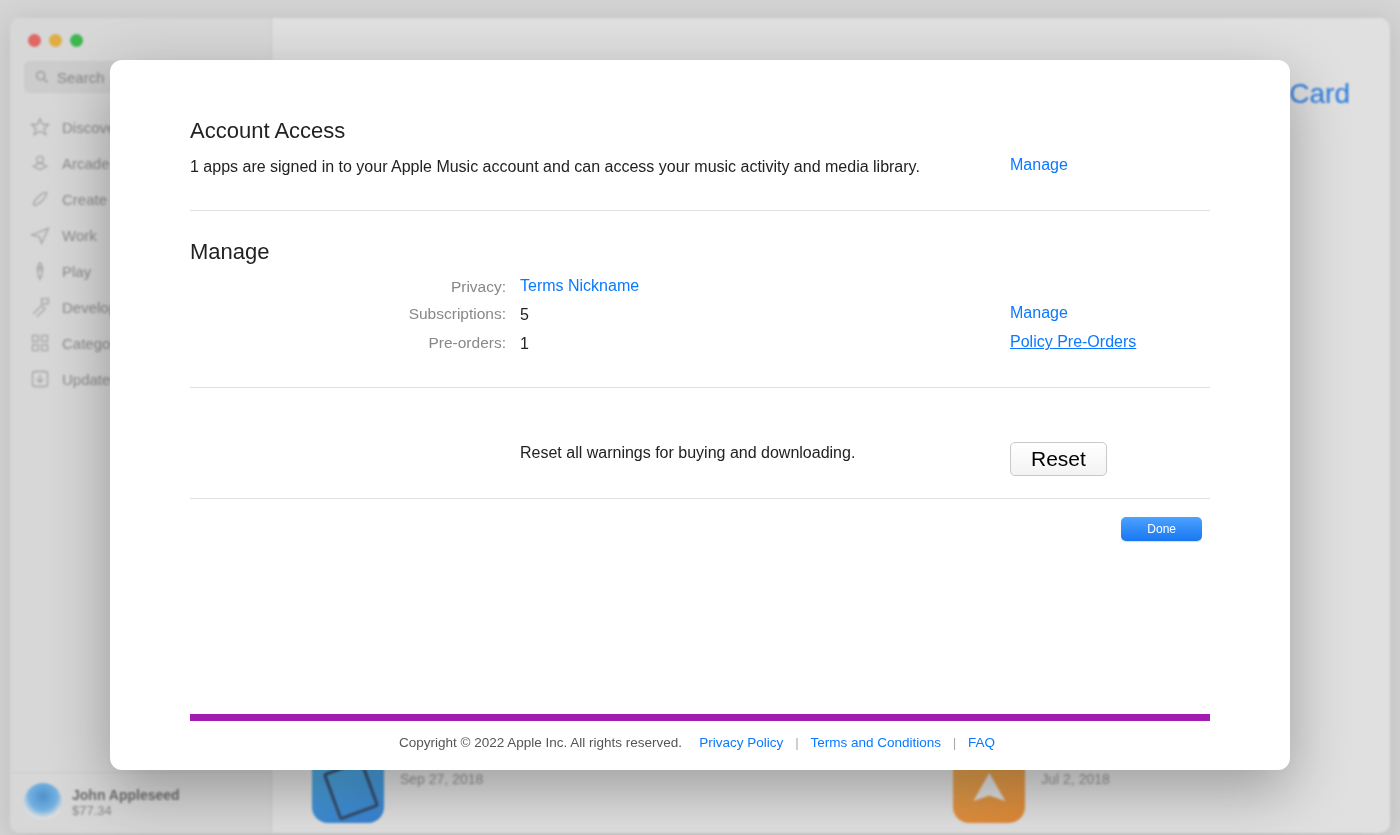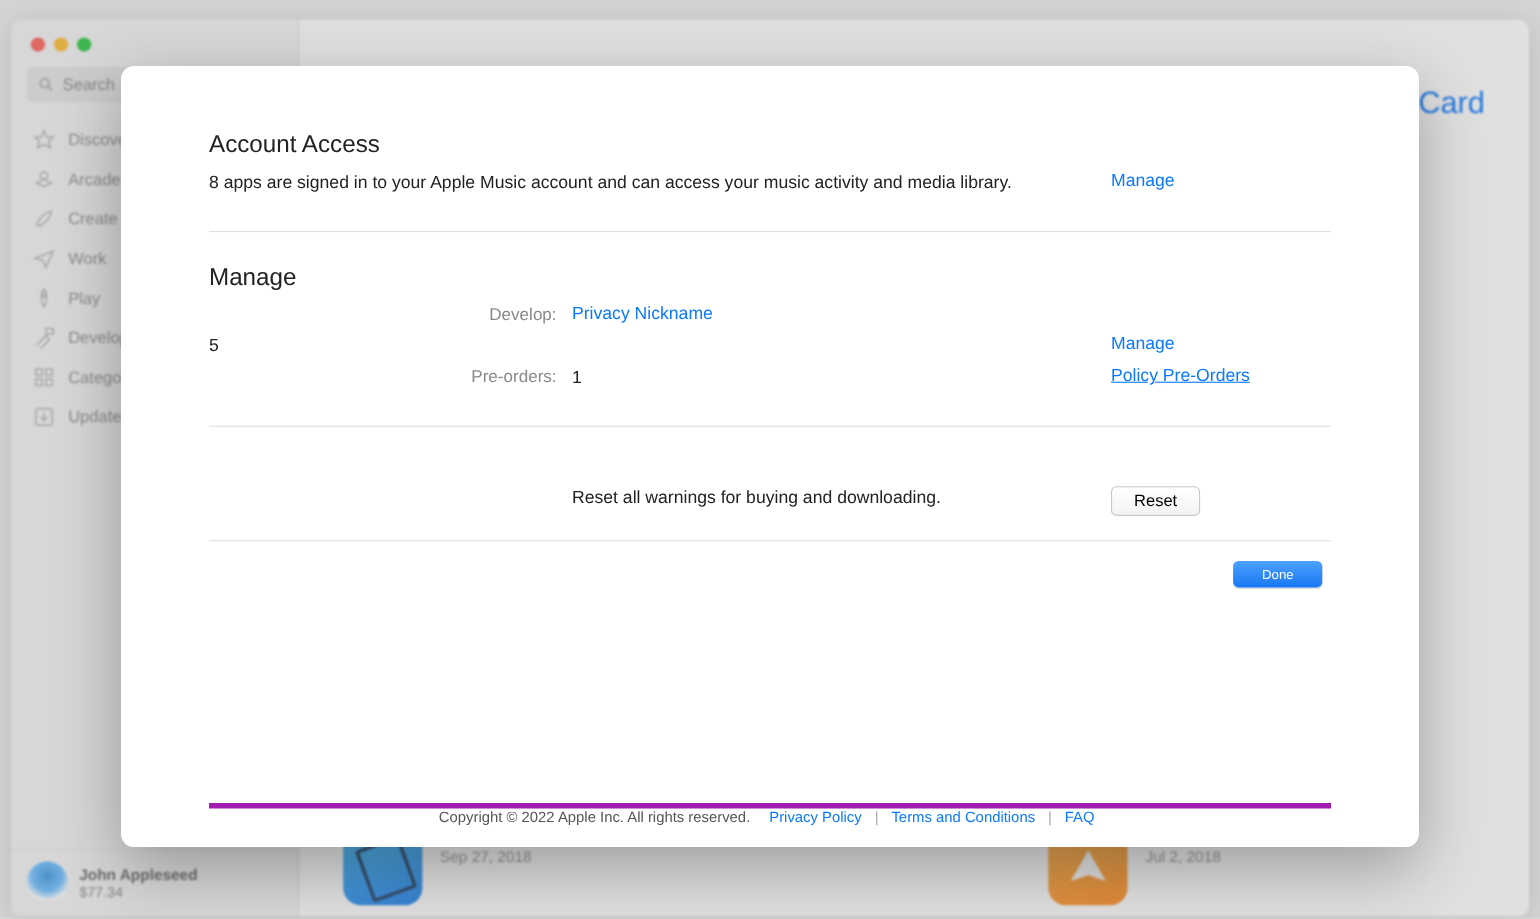--- a/index.html
+++ b/index.html
@@ -159,41 +159,42 @@
     .row .action {
       width: 200px;
     }
     .link { color: #0b79ff; font-size: 16px; cursor: pointer; }
     .link.underline { text-decoration: underline; }
     .btn-outline {
       background: linear-gradient(#fff,#f3f3f3);
       border: 1px solid #c8c8c8;
       border-radius: 5px;
       padding: 4px 20px;
-      font-size: 15px;
+      font-size: 21px;
       cursor: pointer;
     }
     .btn-primary {
       background: linear-gradient(#4ca2ff,#1877f2);
       color: #fff;
       border: none;
       border-radius: 5px;
       padding: 5px 26px;
       font-size: 12px;
       cursor: pointer;
       box-shadow: 0 1px 1px rgba(0,0,0,0.15);
     }
     .footer {
       margin-top: 18px;
       text-align: right;
       padding-right: 8px;
     }
     .legal {
       margin-top: auto;
-      border-top: 5px solid #a21caf;
+      border-top: 7px solid #a21caf;
+      padding-top: 14px;
       text-align: center;
       font-size: 13.5px;
       color: #555;
     }
     .legal a { color: #0b79ff; margin: 0 6px; }
     .legal .sep { color: #aaa; margin: 0 2px; }
     .inner-wrap{ width: 1020px; margin: 0 auto; flex:1; display:flex; flex-direction:column;}
   </style>
 </head>
 <body>
@@ -298,32 +299,33 @@
   </main>
 </div>
 
 <div class="overlay"></div>
 
 <div class="sheet">
   <div class="inner-wrap">
   <div class="section">
     <h2 class="section-title">Account Access</h2>
     <div class="row">
-      <div class="value">8 apps are signed in to your Apple Music account and can access your music activity and media library.</div>
+      <div class="value">1 apps are signed in to your Apple Music account and can access your music activity and media library.</div>
       <div class="action"><span class="link">Manage</span></div>
     </div>
   </div>
 
   <div class="section" style="padding-top:28px;">
     <h2 class="section-title">Manage</h2>
     <div class="row">
-      <div class="label">Develop:</div>
-      <div class="action"><span class="link">Privacy Nickname</span></div>
-    </div>
-    <div class="row">
+      <div class="label">Privacy:</div>
+      <div class="action"><span class="link">Terms Nickname</span></div>
+    </div>
+    <div class="row">
+      <div class="label">Subscriptions:</div>
       <div class="value">5</div>
       <div class="action"><span class="link">Manage</span></div>
     </div>
     <div class="row">
       <div class="label">Pre-orders:</div>
       <div class="value">1</div>
       <div class="action"><span class="link underline">Policy Pre-Orders</span></div>
     </div>
   </div>
 

